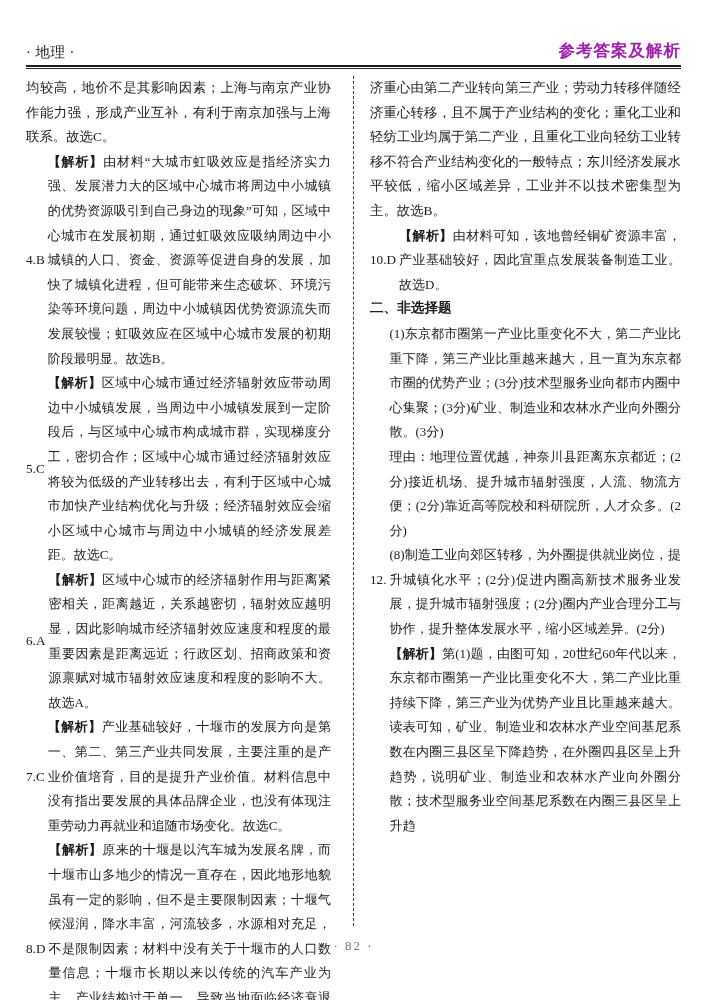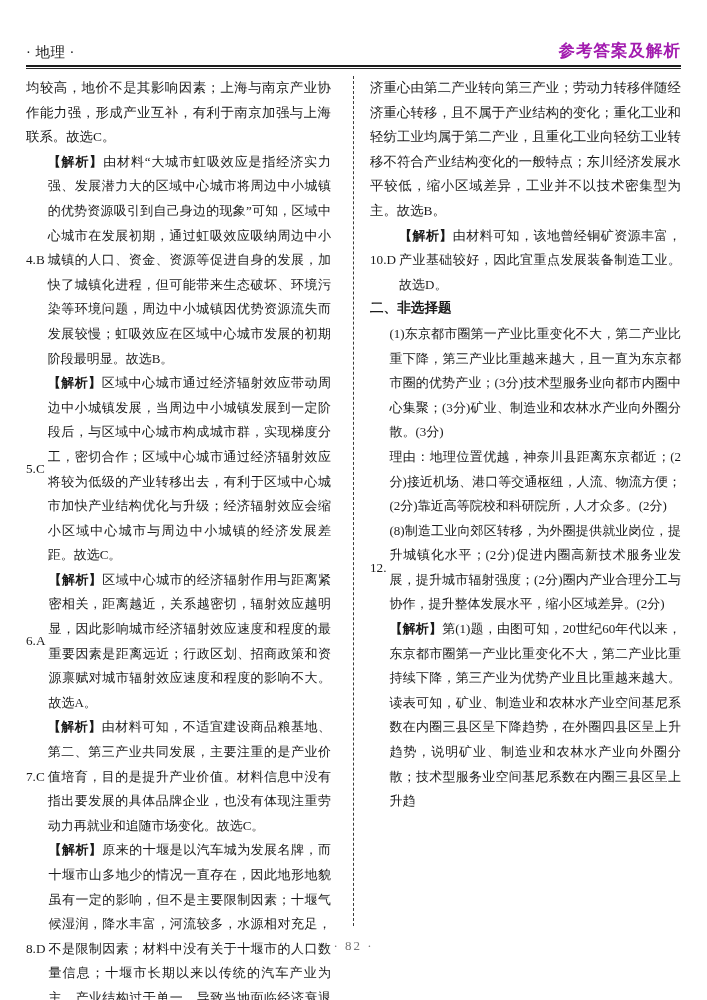--- a/index.html
+++ b/index.html
@@ -188,21 +188,21 @@
         <div class="body"><span class="tag">【解析】</span><span>区域中心城市通过经济辐射效应带动周边中小城镇发展，当周边中小城镇发展到一定阶段后，与区域中心城市构成城市群，实现梯度分工，密切合作；区域中心城市通过经济辐射效应将较为低级的产业转移出去，有利于区域中心城市加快产业结构优化与升级；经济辐射效应会缩小区域中心城市与周边中小城镇的经济发展差距。故选C。</span></div>
       </div>
 
       <div class="entry">
         <div class="num">6.A</div>
         <div class="body"><span class="tag">【解析】</span><span>区域中心城市的经济辐射作用与距离紧密相关，距离越近，关系越密切，辐射效应越明显，因此影响城市经济辐射效应速度和程度的最重要因素是距离远近；行政区划、招商政策和资源禀赋对城市辐射效应速度和程度的影响不大。故选A。</span></div>
       </div>
 
       <div class="entry">
         <div class="num">7.C</div>
-        <div class="body"><span class="tag">【解析】</span><span>由材料可知，不适宜建设商品粮基地、第二、第三产业共同发展，主要注重的是产业价值培育，目的是提升产业价值。材料信息中没有指出要发展的具体品牌企业，也没有体现注重劳动力再就业和追随市场变化。故选C。</span></div>
+        <div class="body"><span class="tag">【解析】</span><span>产业基础较好，十堰市的发展方向是第一、第二、第三产业共同发展，主要注重的是产业价值培育，目的是提升产业价值。材料信息中没有指出要发展的具体品牌企业，也没有体现注重劳动力再就业和追随市场变化。故选C。</span></div>
       </div>
 
       <div class="entry">
         <div class="num">8.D</div>
         <div class="body"><span class="tag">【解析】</span><span>原来的十堰是以汽车城为发展名牌，而十堰市山多地少的情况一直存在，因此地形地貌虽有一定的影响，但不是主要限制因素；十堰气候湿润，降水丰富，河流较多，水源相对充足，不是限制因素；材料中没有关于十堰市的人口数量信息；十堰市长期以来以传统的汽车产业为主，产业结构过于单一，导致当地面临经济衰退的威胁，因此产业结构单一是主要的限制因素。故选D。</span></div>
       </div>
 
     </div>
 
     <div class="divider">
@@ -218,21 +218,21 @@
         <div class="body"><span class="tag">【解析】</span><span>由材料可知，该地曾经铜矿资源丰富，产业基础较好，因此宜重点发展装备制造工业。故选D。</span></div>
       </div>
 
 
       <p class="section-title">二、非选择题</p>
 
       <div class="entry">
         <div class="num">12.</div>
         <div class="body">
           <div>(1)东京都市圈第一产业比重变化不大，第二产业比重下降，第三产业比重越来越大，且一直为东京都市圈的优势产业；(3分)技术型服务业向都市内圈中心集聚；(3分)矿业、制造业和农林水产业向外圈分散。(3分)</div>
-          <div>理由：地理位置优越，神奈川县距离东京都近；(2分)接近机场、港口等交通枢纽，人流、物流方便；(2分)靠近高等院校和科研院所，人才众多。(2分)</div>
+          <div>理由：地理位置优越，神奈川县距离东京都近；(2分)接近机场、提升城市辐射强度，人流、物流方便；(2分)靠近高等院校和科研院所，人才众多。(2分)</div>
           <div>(8)制造工业向郊区转移，为外圈提供就业岗位，提升城镇化水平；(2分)促进内圈高新技术服务业发展，提升城市辐射强度；(2分)圈内产业合理分工与协作，提升整体发展水平，缩小区域差异。(2分)</div>
           <div><span class="tag">【解析】</span><span>第(1)题，由图可知，20世纪60年代以来，东京都市圈第一产业比重变化不大，第二产业比重持续下降，第三产业为优势产业且比重越来越大。读表可知，矿业、制造业和农林水产业空间基尼系数在内圈三县区呈下降趋势，在外圈四县区呈上升趋势，说明矿业、制造业和农林水产业向外圈分散；技术型服务业空间基尼系数在内圈三县区呈上升趋</span></div>
         </div>
       </div>
 
     </div>
 
   </div>
 
   <div class="footer">

